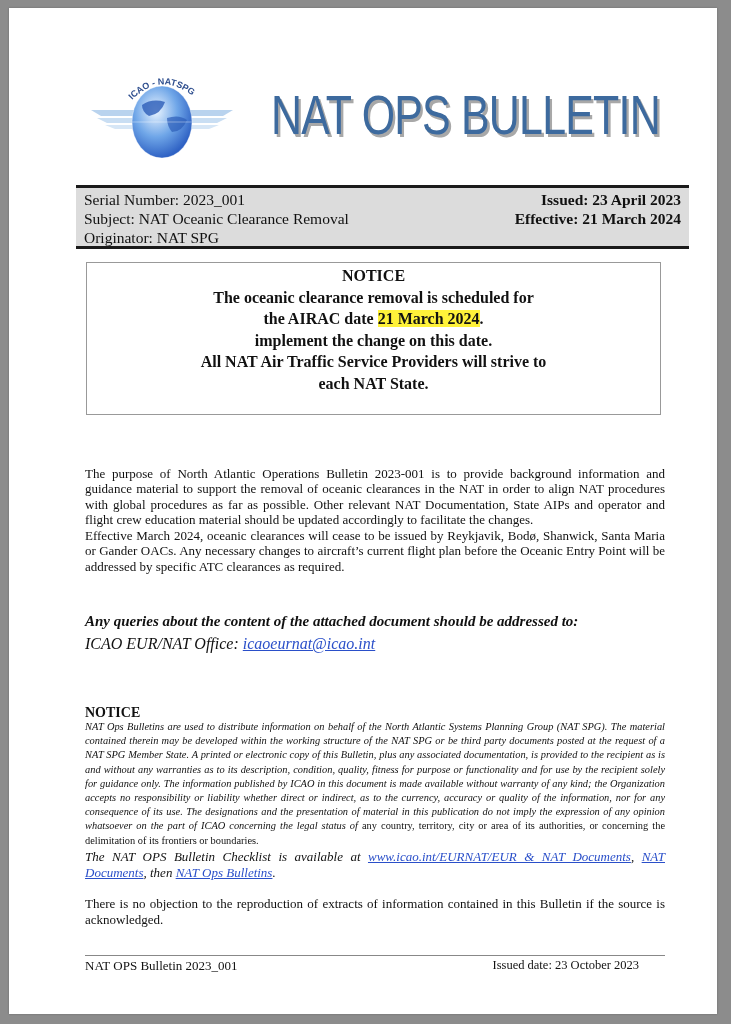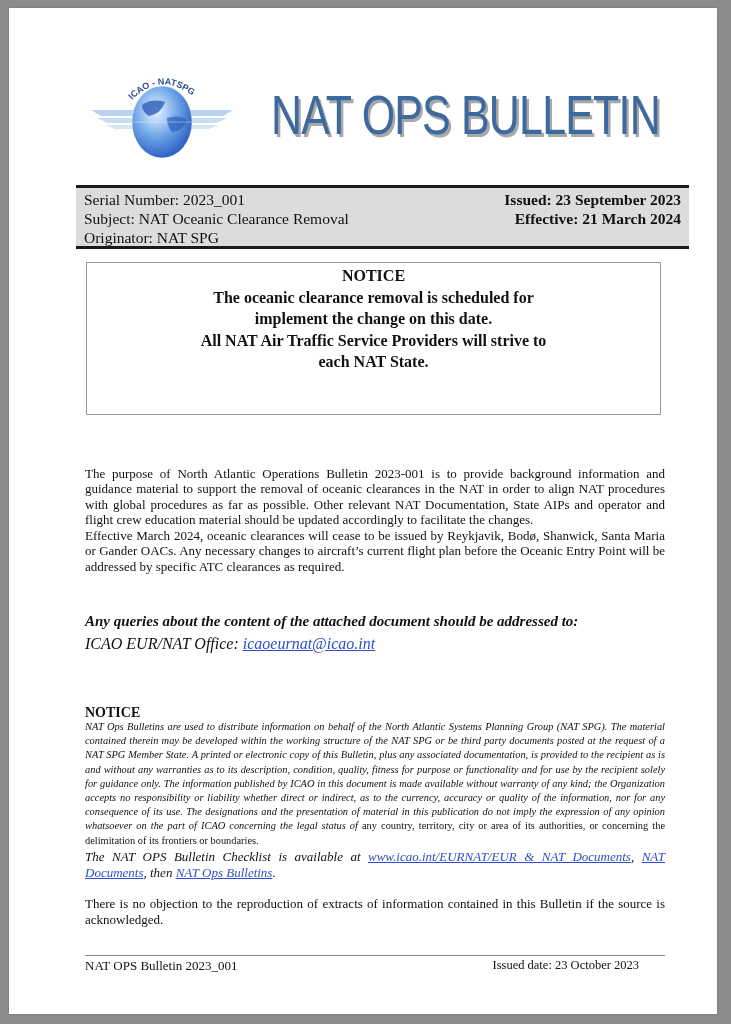--- a/index.html
+++ b/index.html
@@ -129,28 +129,29 @@
 
   <div class="title">NAT OPS BULLETIN</div>
 
   <div class="infobar">
     <div class="left">
       <div class="line">Serial Number: 2023_001</div>
       <div class="line">Subject: NAT Oceanic Clearance Removal</div>
       <div class="line">Originator: NAT SPG</div>
     </div>
     <div class="right">
-      <div class="line">Issued: 23 September 2023</div>
+      <div class="line">Issued: 23 April 2023</div>
       <div class="line">Effective: 21 March 2024</div>
     </div>
   </div>
 
   <div class="noticebox">
     <div class="line">NOTICE</div>
     <div class="line">The oceanic clearance removal is scheduled for</div>
+    <div class="line"><span>the AIRAC date </span><span class="hl">21 March 2024</span><span>.</span></div>
     <div class="line">implement the change on this date.</div>
     <div class="line">All NAT Air Traffic Service Providers will strive to</div>
     <div class="line">each NAT State.</div>
   </div>
 
   <div class="para p1">The purpose of North Atlantic Operations Bulletin 2023-001 is to provide background information and guidance material to support the removal of oceanic clearances in the NAT in order to align NAT procedures with global procedures as far as possible. Other relevant NAT Documentation, State AIPs and operator and flight crew education material should be updated accordingly to facilitate the changes.</div>
   <div class="para p2">Effective March 2024, oceanic clearances will cease to be issued by Reykjavik, Bodø, Shanwick, Santa Maria or Gander OACs. Any necessary changes to aircraft’s current flight plan before the Oceanic Entry Point will be addressed by specific ATC clearances as required.</div>
 
   <div class="query">Any queries about the content of the attached document should be addressed to:</div>
   <div class="office"><span>ICAO EUR/NAT Office: </span><a class="link">icaoeurnat@icao.int</a></div>

